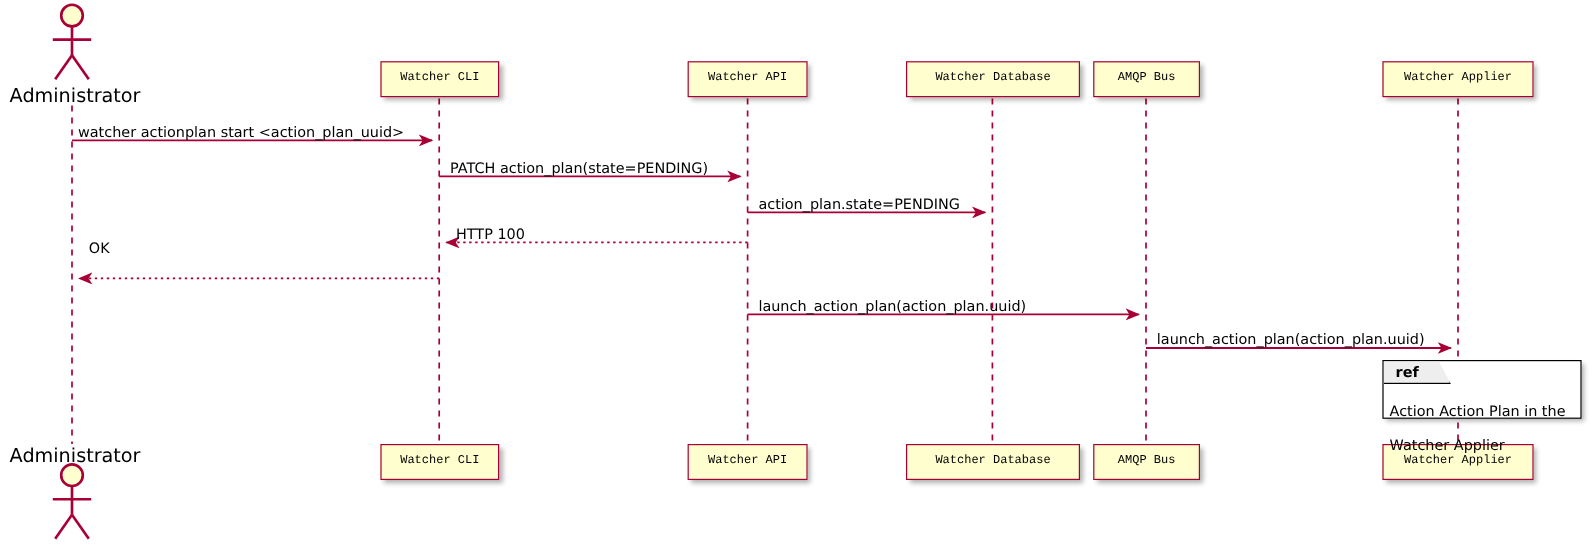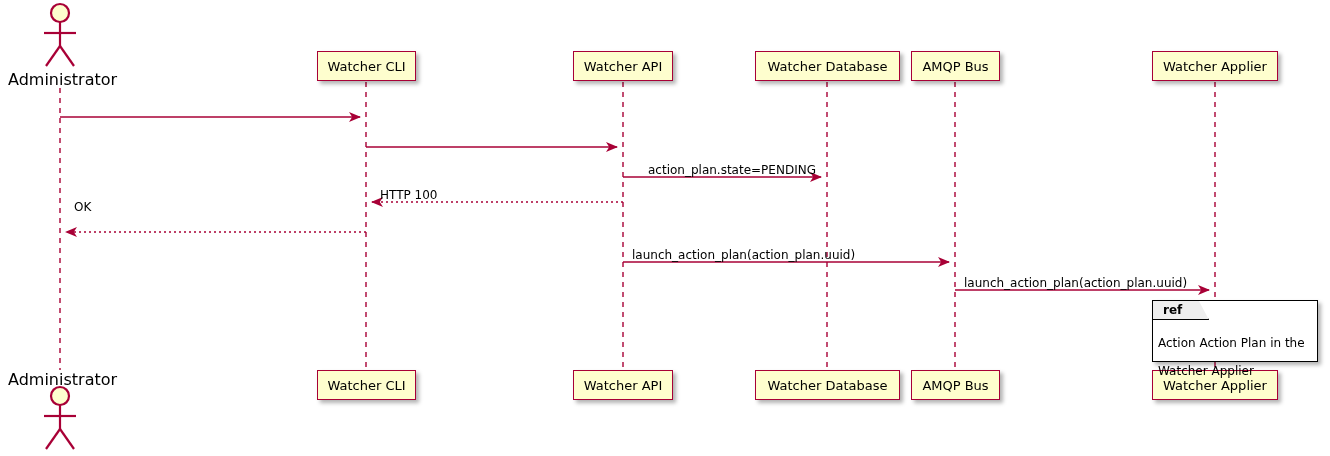--- a/index.html
+++ b/index.html
@@ -21,27 +21,28 @@
     top: 0;
     width: 1330px;
     height: 456px;
   }
   .pbox {
     position: absolute;
     box-sizing: border-box;
     background: #FEFECE;
     border: 1.5px solid #A80036;
     color: #000000;
-    font-size: 13px;
+    font-size: 10px;
     line-height: 1;
     display: flex;
     align-items: center;
     justify-content: center;
     white-space: nowrap;
     box-shadow: 3px 3px 4px rgba(0,0,0,0.30);
+    font-family: Liberation Mono, monospace;
   }
   .actor-label {
     position: absolute;
     font-size: 16px;
     color: #000000;
     white-space: nowrap;
     line-height: 1;
   }
   .msg {
     position: absolute;
@@ -165,27 +166,29 @@
   <div class="pbox" style="left:911px; top:370px; width:89px; height:30px;">
     <span>AMQP Bus</span>
   </div>
   <div class="pbox" style="left:1152px; top:370px; width:126px; height:30px;">
     <span>Watcher Applier</span>
   </div>
 
   <div class="actor-label" style="left:8px; top:72px;">Administrator</div>
   <div class="actor-label" style="left:8px; top:372px;">Administrator</div>
 
-  <div class="msg" style="left:648px; top:164px;">action_plan.state=PENDING</div>
+  <div class="msg" style="left:65px; top:104px;">watcher actionplan start &lt;action_plan_uuid&gt;</div>
+  <div class="msg" style="left:375px; top:134px;">PATCH action_plan(state=PENDING)</div>
+  <div class="msg" style="left:632px; top:164px;">action_plan.state=PENDING</div>
   <div class="msg" style="left:380px; top:189px;">HTTP 100</div>
   <div class="msg" style="left:74px; top:201px;">OK</div>
   <div class="msg" style="left:632px; top:249px;">launch_action_plan(action_plan.uuid)</div>
   <div class="msg" style="left:964px; top:277px;">launch_action_plan(action_plan.uuid)</div>
 
-  <div class="refbox" style="left:1152px; top:300px; width:166px; height:62px;">
+  <div class="refbox" style="left:1152px; top:300px; width:166px; height:49px;">
     <div class="ref-tab">ref</div>
     <div class="ref-body">
       <span>Action Action Plan in the</span><br>
       <span>Watcher Applier</span>
     </div>
   </div>
 
 </div>
 
 </body></html>

